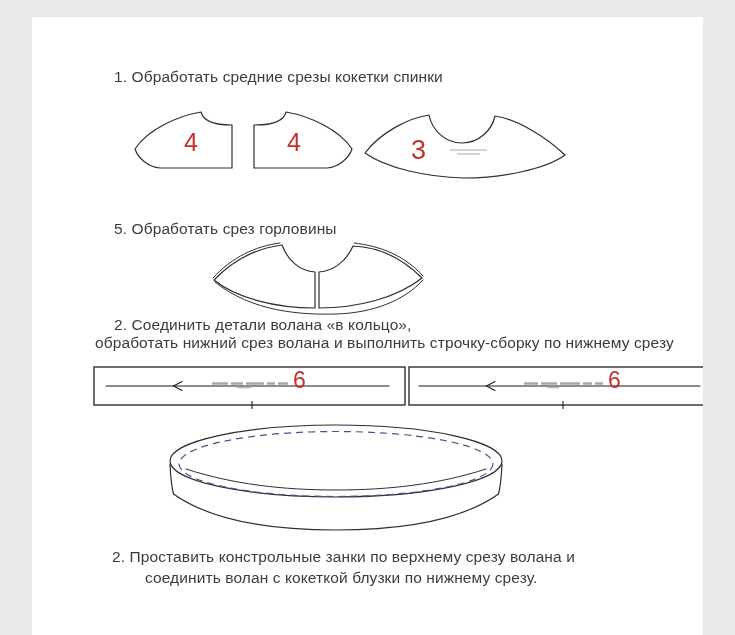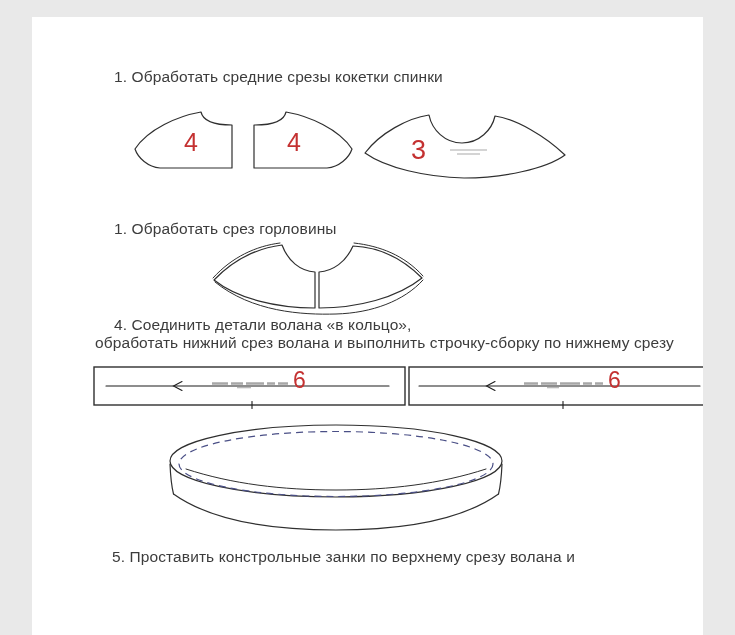--- a/index.html
+++ b/index.html
@@ -38,24 +38,25 @@
   .red-25{font-size:25px;}
   .red-27{font-size:27px;}
   .red-23{font-size:23px;}
 </style>
 </head>
 <body>
 
 <div class="page">
 
   <div class="step" style="left:82px;top:51px">1. Обработать средние срезы кокетки спинки</div>
-  <div class="step" style="left:82px;top:203px">1. Обработать срез горловины</div>
-  <div class="step" style="left:82px;top:299px">4. Соединить детали волана «в кольцо»,</div>
+  <div class="step" style="left:82px;top:203px">5. Обработать срез горловины</div>
+  <div class="step" style="left:82px;top:299px">2. Соединить детали волана «в кольцо»,</div>
   <div class="step" style="left:63px;top:317px">обработать нижний срез волана и выполнить строчку-сборку по нижнему срезу</div>
-  <div class="step" style="left:80px;top:531px">5. Проставить констрольные занки по верхнему срезу волана и</div>
+  <div class="step" style="left:80px;top:531px">2. Проставить констрольные занки по верхнему срезу волана и</div>
+  <div class="step" style="left:113px;top:552px">соединить волан с кокеткой блузки по нижнему срезу.</div>
 
   <svg class="art" width="735" height="635" viewBox="0 0 735 635">
 
     <g>
       <path class="outline" d="M 103 132 C 116 112 146 99 169 95 C 171 104 182 108 200 108 L 200 151 L 128 151 C 116 150 106 141 103 132 Z"></path>
       <text class="red-label red-25" x="152" y="134">4</text>
     </g>
 
     <g>
       <path class="outline" d="M 320 132 C 307 112 277 99 254 95 C 252 104 241 108 223 108 L 222 108 L 222 151 L 295 151 C 307 150 317 141 320 132 Z"></path>

